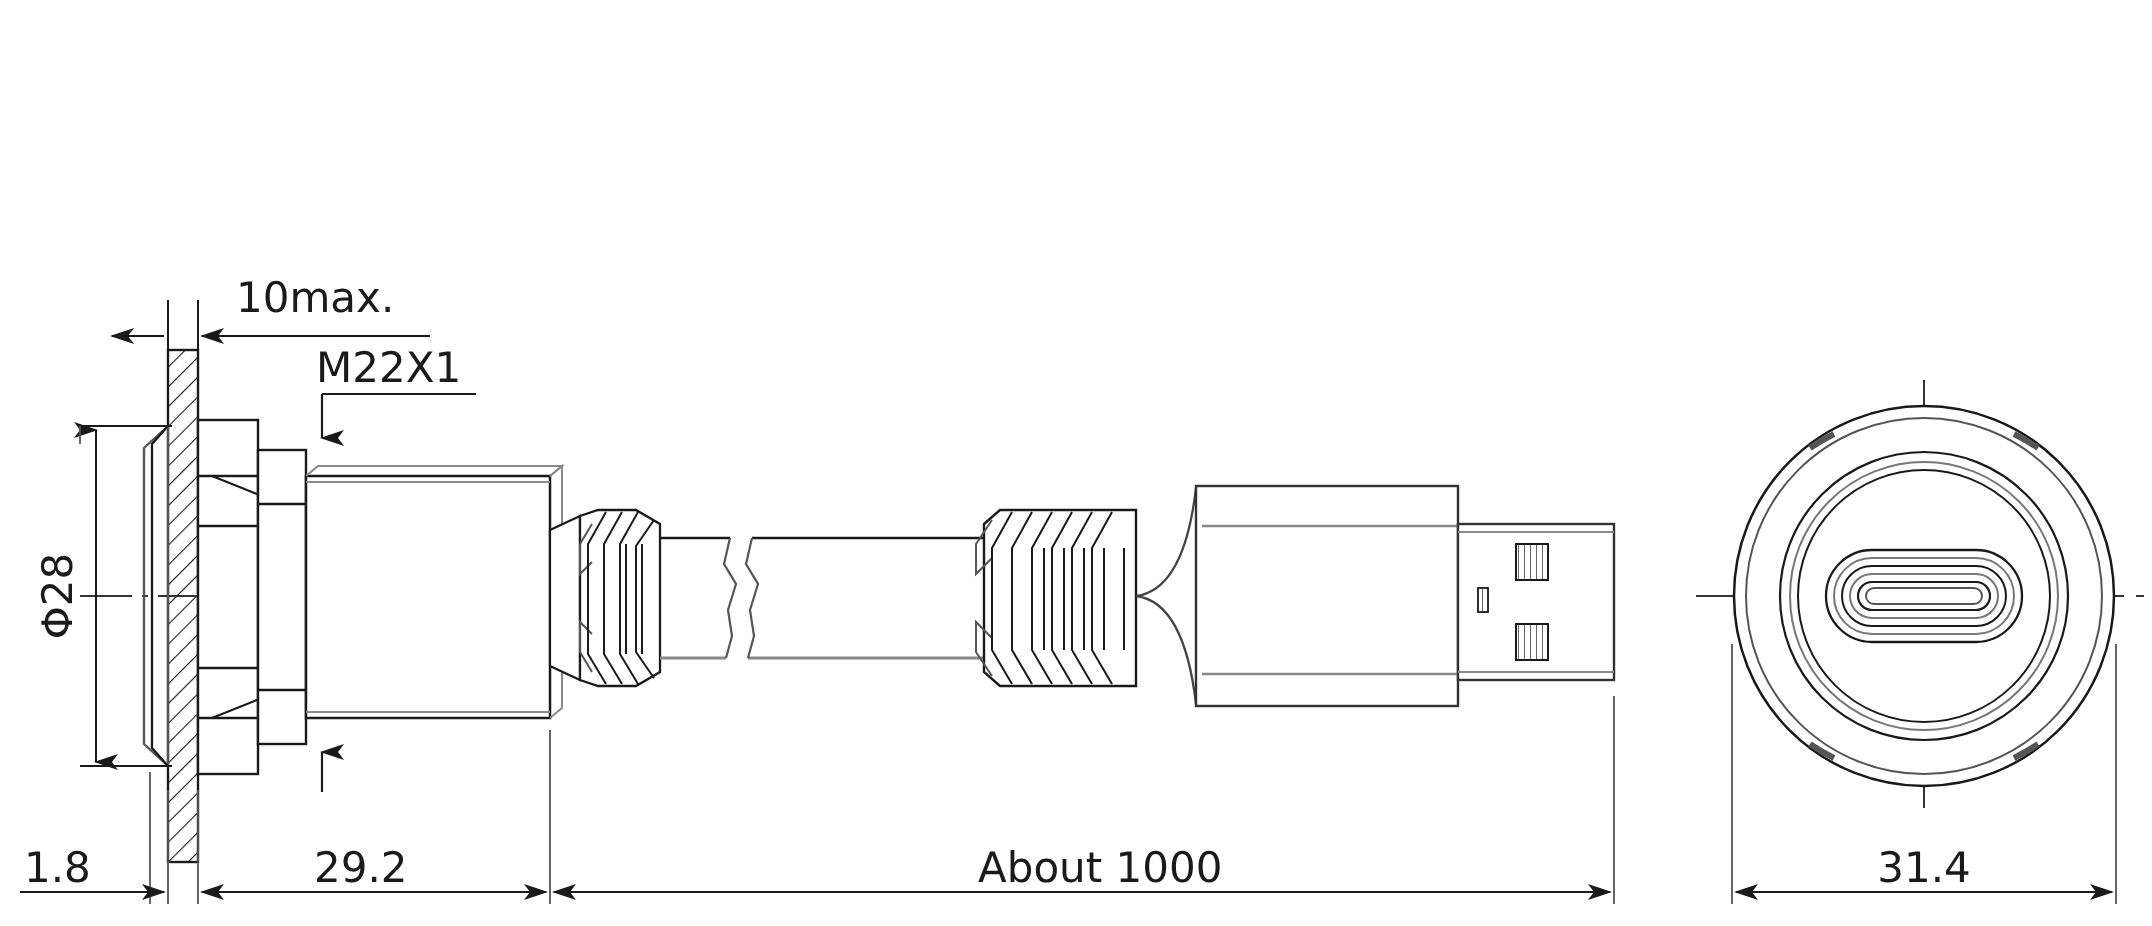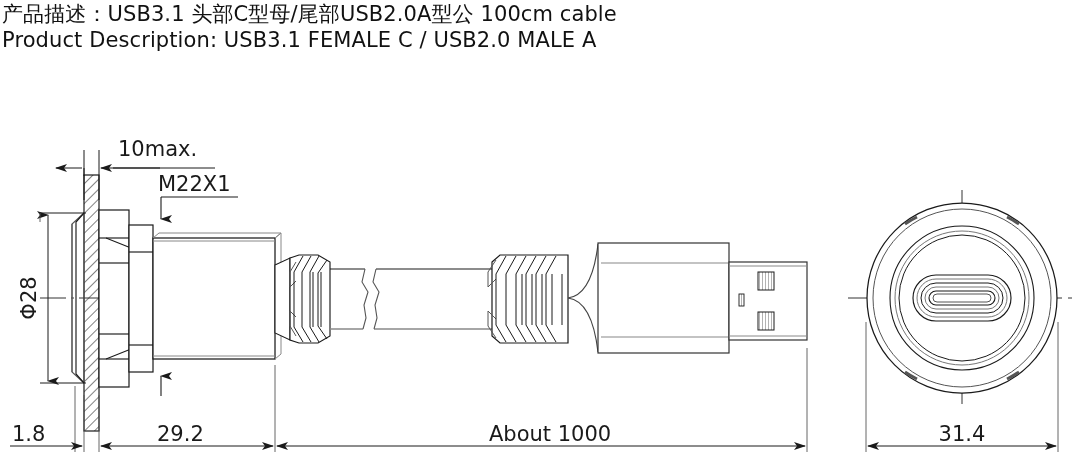--- a/index.html
+++ b/index.html
@@ -29,24 +29,20 @@
   .desc-line.cn { font-size: 21px; }
   .desc-line.en { font-size: 21px; }
 
   #dwg { position: absolute; left: 0; top: 0; }
 </style>
 </head>
 <body>
 
 <div id="sheet">
 
-  <div class="desc-block">
-    <div class="desc-line cn">产品描述：USB3.1 头部C型母/尾部USB2.0A型公  100cm cable</div>
-    <div class="desc-line en">Product Description: USB3.1  FEMALE C / USB2.0 MALE A</div>
-  </div>
 
   <svg id="dwg" width="1076" height="463" viewBox="0 0 1076 463" xmlns="http://www.w3.org/2000/svg">
     <defs>
       <marker id="ahR" markerWidth="12" markerHeight="8" refX="11" refY="4" orient="auto" markerUnits="userSpaceOnUse">
         <path d="M0,0 L12,4 L0,8 L3,4 Z" fill="#1a1a1a"></path>
       </marker>
       <marker id="ahL" markerWidth="12" markerHeight="8" refX="1" refY="4" orient="auto" markerUnits="userSpaceOnUse">
         <path d="M12,0 L0,4 L12,8 L9,4 Z" fill="#1a1a1a"></path>
       </marker>
       <marker id="ahU" markerWidth="8" markerHeight="12" refX="4" refY="1" orient="auto" markerUnits="userSpaceOnUse">

